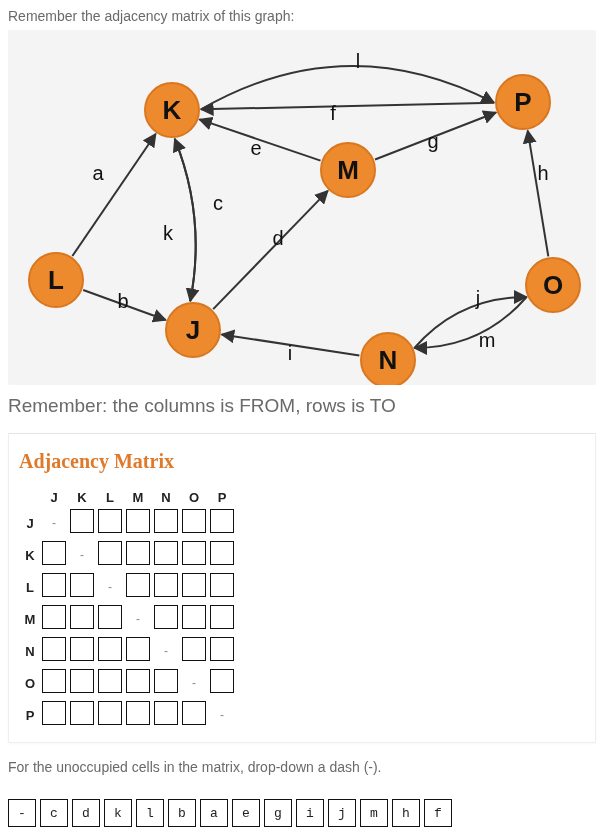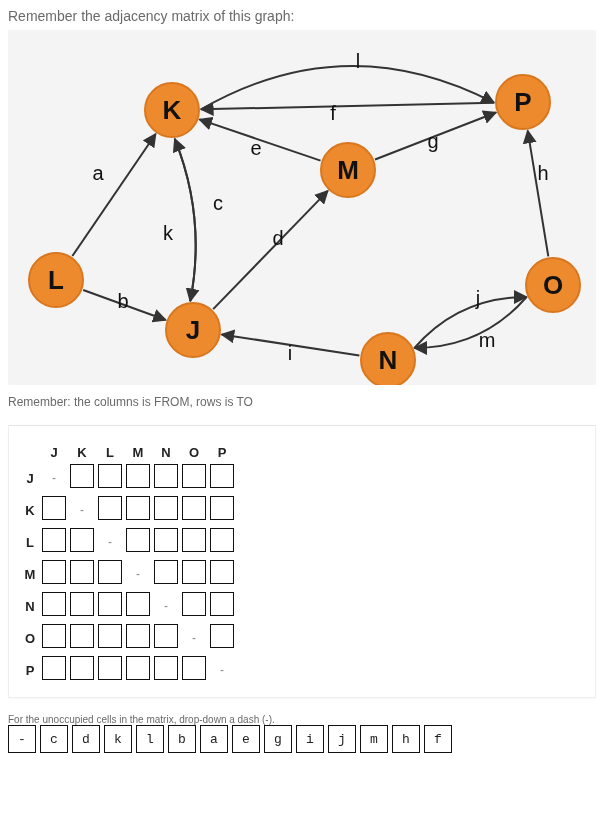--- a/index.html
+++ b/index.html
@@ -20,21 +20,21 @@
     background: #f4f4f4;
     border-radius: 2px;
     padding: 0;
     width: 588px;
     height: 355px;
     position: relative;
   }
   .graph-svg { width: 100%; height: 100%; display: block; }
   .hint-text {
     color: #6a6a6a;
-    font-size: 12px;
+    font-size: 19px;
     margin: 10px 0 16px 0;
   }
   .matrix-panel {
     background: #fff;
     border: 1px solid #eee;
     border-top: 1px solid #e5e5e5;
     box-shadow: 0 1px 2px rgba(0,0,0,0.03);
     padding: 16px 10px 10px 10px;
     width: 588px;
   }
@@ -66,22 +66,22 @@
     width: 24px;
     height: 24px;
     display: inline-flex;
     align-items: center;
     justify-content: center;
     font-size: 12px;
     color: #888;
   }
   .footer-text {
     color: #6a6a6a;
-    font-size: 10px;
-    margin: 16px 0 0 0;
+    font-size: 14px;
+    margin: 16px 0 24px 0;
   }
   .tiles-row { display: flex; gap: 4px; flex-wrap: wrap; }
   .tile {
     width: 28px;
     height: 28px;
     border: 1px solid #111;
     display: inline-flex;
     align-items: center;
     justify-content: center;
     font-size: 13px;
@@ -148,20 +148,21 @@
         <text x="470" y="275" font-size="20" font-family="Arial" fill="#111" text-anchor="middle">j</text>
         <text x="479" y="317" font-size="20" font-family="Arial" fill="#111" text-anchor="middle">m</text>
         <text x="350" y="38" font-size="20" font-family="Arial" fill="#111" text-anchor="middle">l</text>
       </g>
   </svg>
 </div>
 
 <div class="hint-text">Remember: the columns is FROM, rows is TO</div>
 
 <div class="matrix-panel">
+  <div class="matrix-title">Adjacency Matrix</div>
   <table class="adj">
     <thead>
         <tr id="matrix-head-row">
           <th></th>
           <th>J</th>
           <th>K</th>
           <th>L</th>
           <th>M</th>
           <th>N</th>
           <th>O</th>

